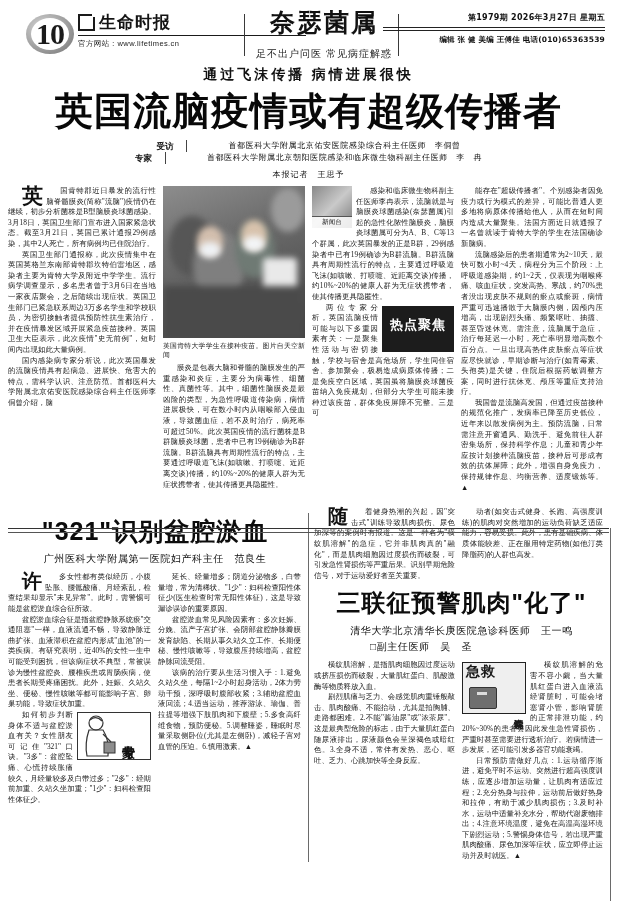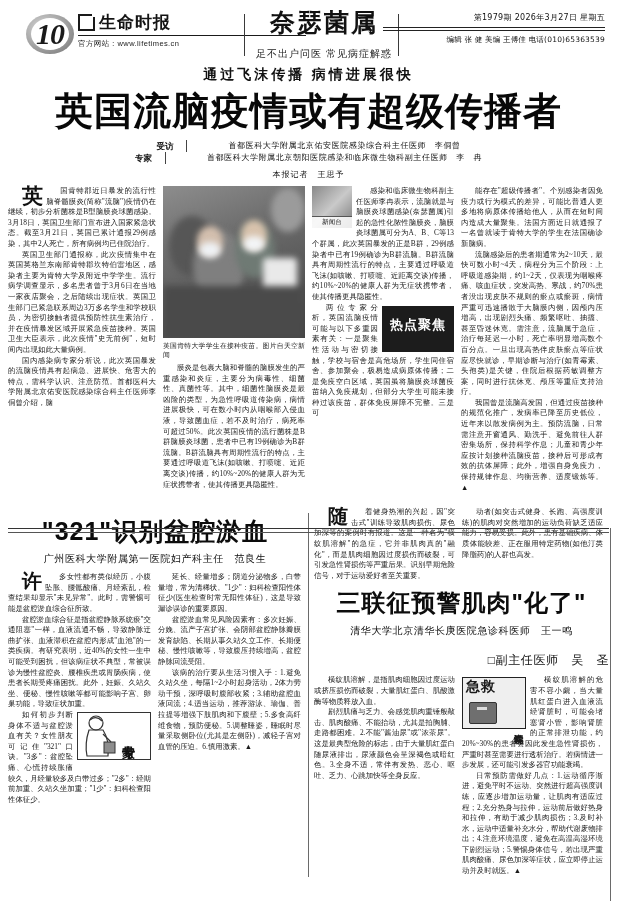--- a/index.html
+++ b/index.html
@@ -23,21 +23,20 @@
   }
   .pagenum-circle::after{
     content:"";position:absolute;left:5px;top:4px;width:38px;height:32px;border-radius:50%;
     background:#ffffff;
   }
   .pagenum-text{
     position:absolute;left:0;top:2px;width:48px;text-align:center;
     font-family:"Liberation Serif","DejaVu Serif",serif;
     font-weight:bold;font-size:30px;line-height:36px;color:#1a1a1a;
     letter-spacing:-1px;
-    font-style:italic;
   }
   .brandbox{position:absolute;left:70px;top:0px;width:230px;}
   .brand-logo-row{display:flex;align-items:center;height:24px;}
   .brand-sq{
     width:13px;height:13px;border:2.5px solid #1a1a1a;margin-right:4px;
     position:relative;
   }
   .brand-sq::after{content:"";position:absolute;right:-4px;top:-4px;width:5px;height:5px;background:#fff;}
   .brand-name{
     font-family:"Liberation Serif","DejaVu Serif",serif;
@@ -49,21 +48,21 @@
     font-size:7.5px;color:#222;margin-top:3px;letter-spacing:.4px;
     font-family:"Liberation Sans",sans-serif;
   }
   .mh-divider{position:absolute;top:6px;width:1px;height:42px;background:#3a3a3a;}
   .mh-center{position:absolute;left:246px;top:0px;width:140px;text-align:center;}
   .section-title{
     font-family:"Liberation Serif","DejaVu Serif",serif;
     font-size:25px;font-weight:bold;letter-spacing:2px;color:#111;line-height:30px;
   }
   .section-sub{font-size:10px;letter-spacing:1px;color:#222;margin-top:9px;}
-  .mh-right{position:absolute;right:0;top:4px;width:222px;text-align:right;}
+  .mh-right{position:absolute;right:0;top:4px;width:222px;text-align:right;font-weight:bold;}
   .issue-line{font-size:8px;color:#111;letter-spacing:.3px;white-space:nowrap;}
   .issue-rule{border-top:1.2px solid #222;border-bottom:1.2px solid #222;height:2px;margin:4px 0 4px 0;}
   .editor-line{font-size:7.5px;color:#111;letter-spacing:.2px;white-space:nowrap;}
 
   
   .lead{position:relative;margin:4px 8px 0 8px;}
   .kicker{
     text-align:center;font-family:"Liberation Serif","DejaVu Serif",serif;
     font-weight:bold;font-size:14px;letter-spacing:3px;color:#111;margin-top:6px;
   }
@@ -129,21 +128,21 @@
   .sub-headline{
     text-align:center;font-family:"Liberation Sans",sans-serif;font-weight:bold;
     font-size:25px;letter-spacing:1px;color:#0c0c0c;line-height:32px;margin-top:8px;
     white-space:nowrap;
   }
   .sub-credit{
     text-align:center;font-size:10px;margin-top:5px;letter-spacing:.6px;color:#111;
     font-family:"Liberation Serif","DejaVu Serif",serif;
   }
   .sub-credit2{
-    text-align:right;font-size:12px;margin-top:14px;letter-spacing:.6px;color:#111;
+    text-align:left;font-size:10px;margin-top:2px;letter-spacing:.6px;color:#111;
     font-family:"Liberation Serif","DejaVu Serif",serif;padding-left:56px;
   }
   .sub-body{display:flex;gap:7px;margin-top:6px;}
   .sc{width:143px;font-size:7.4px;line-height:10.6px;text-align:justify;color:#1a1a1a;
       font-family:"Liberation Serif","DejaVu Serif",serif;}
   .sc p{margin:0;text-indent:1.9em;}
   .sc-r{width:141px;font-size:7.4px;line-height:10.6px;text-align:justify;color:#1a1a1a;
       font-family:"Liberation Serif","DejaVu Serif",serif;}
   .sc-r p{margin:0;text-indent:1.9em;}
 

